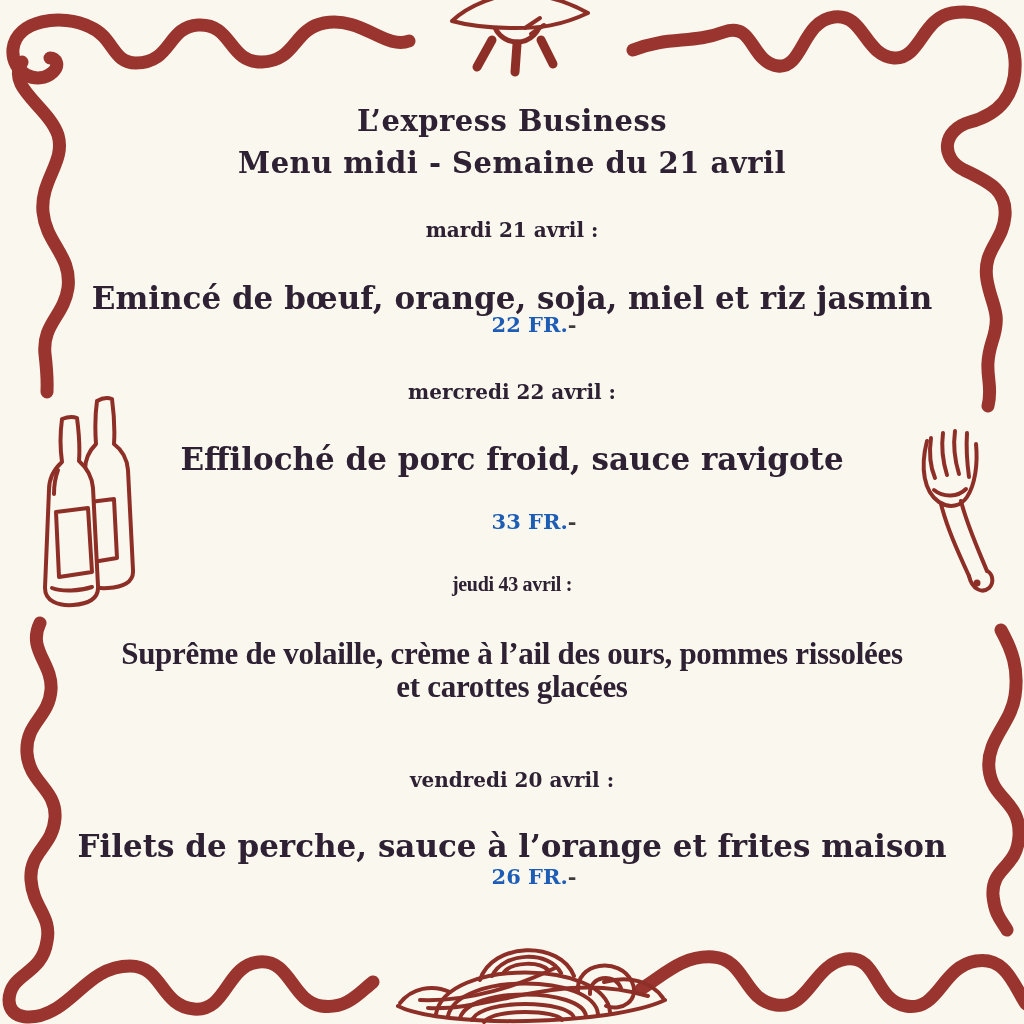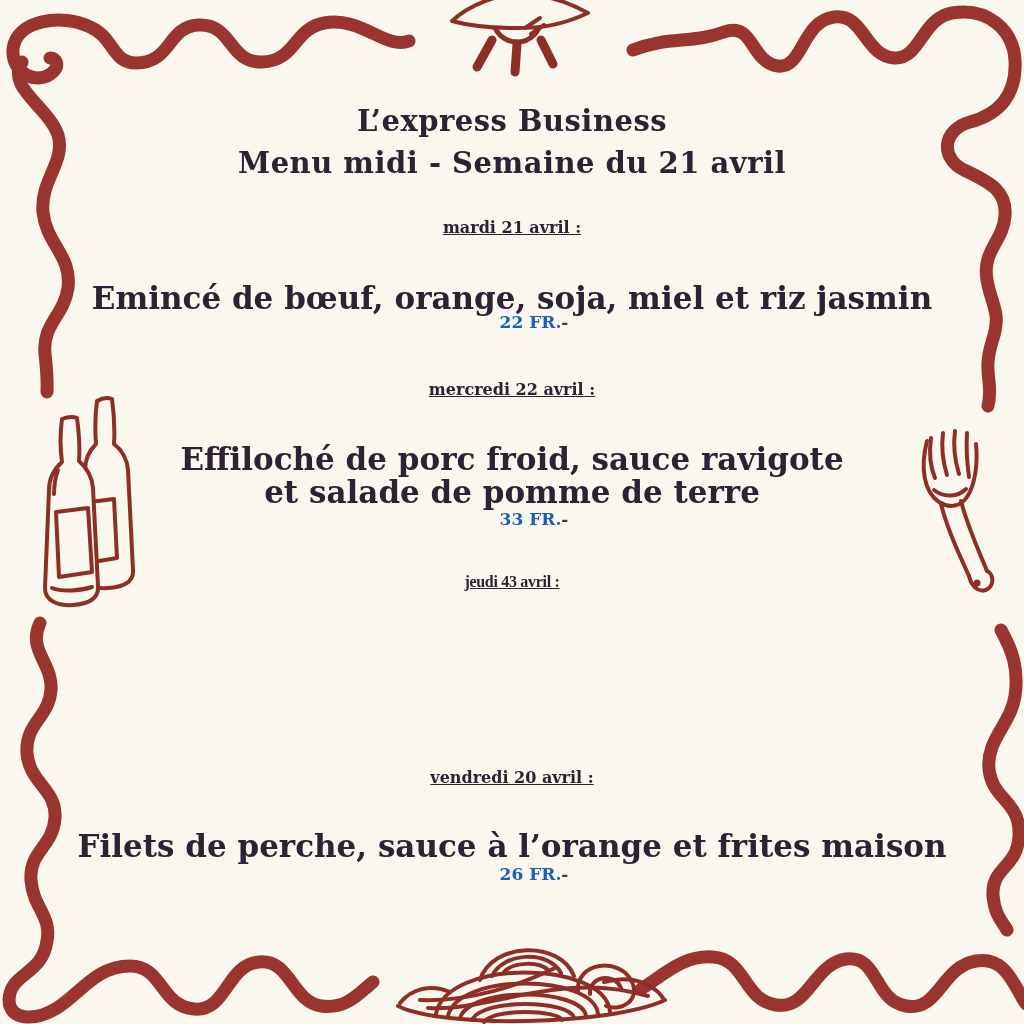--- a/index.html
+++ b/index.html
@@ -13,24 +13,24 @@
   *{margin:0;padding:0;box-sizing:border-box;}
   html,body{width:1024px;height:1024px;overflow:hidden;}
   body{background:var(--background);font-family:"DejaVu Serif",serif;position:relative;}
   .page{position:absolute;inset:0;width:1024px;height:828px;}
   svg.deco{position:absolute;left:0;top:0;pointer-events:none;}
   .sq{fill:none;stroke:var(--accent);stroke-width:13;stroke-linecap:round;stroke-linejoin:round;}
   .ill{fill:none;stroke:var(--illustration);stroke-width:4;stroke-linecap:round;stroke-linejoin:round;}
   .ill-fill{fill:var(--background);stroke:var(--illustration);stroke-width:4;stroke-linecap:round;stroke-linejoin:round;}
   .txt{position:absolute;left:0;width:1024px;text-align:center;color:var(--ink);font-weight:bold;}
   .title{top:100px;font-size:29px;line-height:42px;letter-spacing:.5px;}
-  .day{font-size:16px;text-decoration:underline;}
+  .day{font-size:20px;}
   .dish{font-size:31px;line-height:33px;}
   .narrow{font-family:"Liberation Serif",serif;letter-spacing:-0.3px;}
-  .price{font-size:17px;color:var(--price);padding-left:44px;}
+  .price{font-size:21px;color:var(--price);padding-left:44px;}
   .price .dash{color:var(--price_suffix);font-weight:bold;}
 </style>
 </head>
 <body>
 
 <div class="page">
 
   <svg class="deco" width="1024" height="1024" viewBox="0 0 1024 1024">
 
     <g>
@@ -99,23 +99,26 @@
     <div>Menu midi - Semaine du 21 avril</div>
   </div>
 
   <div class="txt day" style="top:218px">mardi 21 avril :</div>
   <div class="txt dish" style="top:282px">Emincé de bœuf, orange, soja, miel et riz jasmin</div>
   <div class="txt price" style="top:312px"><span>22 FR.</span><span class="dash">-</span></div>
 
   <div class="txt day" style="top:380px">mercredi 22 avril  :</div>
   <div class="txt dish" style="top:443px">
     <div>Effiloché de porc froid, sauce ravigote</div>
-    <div>et salade de pomme de terre</div>
   </div>
   <div class="txt price" style="top:509px"><span>33 FR.</span><span class="dash">-</span></div>
 
   <div class="txt day narrow" style="top:573px">jeudi 43 avril :</div>
+  <div class="txt dish narrow" style="top:637px">
+    <div>Suprême de volaille, crème à l’ail des ours,  pommes rissolées</div>
+    <div>et carottes glacées</div>
+  </div>
 
   <div class="txt day" style="top:768px">vendredi 20 avril :</div>
   <div class="txt dish" style="top:830px">Filets de perche, sauce à l’orange et frites maison</div>
   <div class="txt price" style="top:864px"><span>26 FR.</span><span class="dash">-</span></div>
 
 </div>
 
 </body></html>

